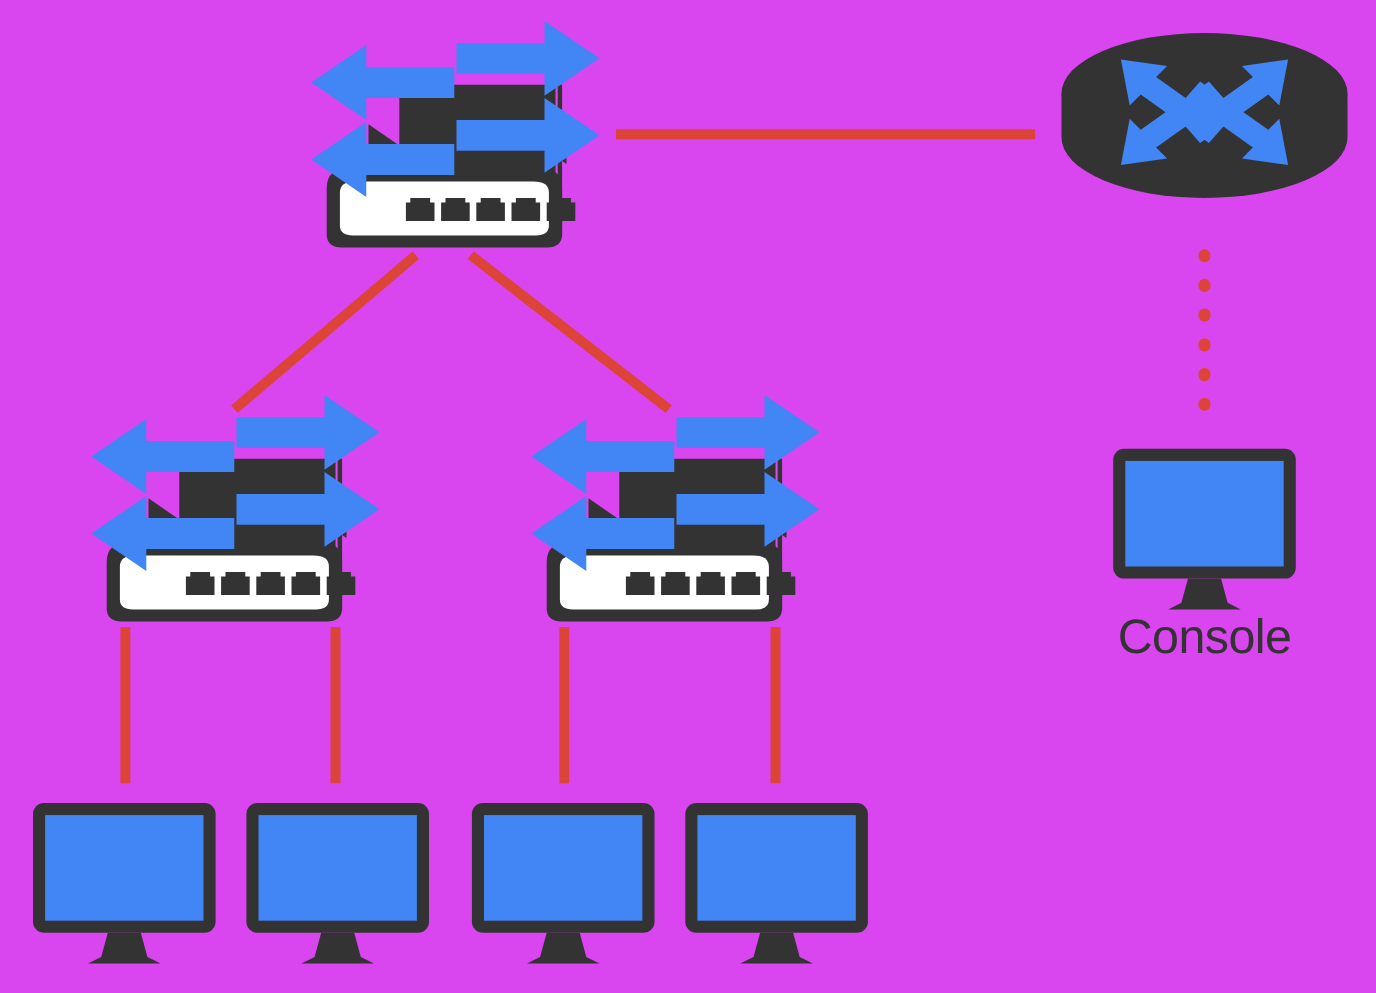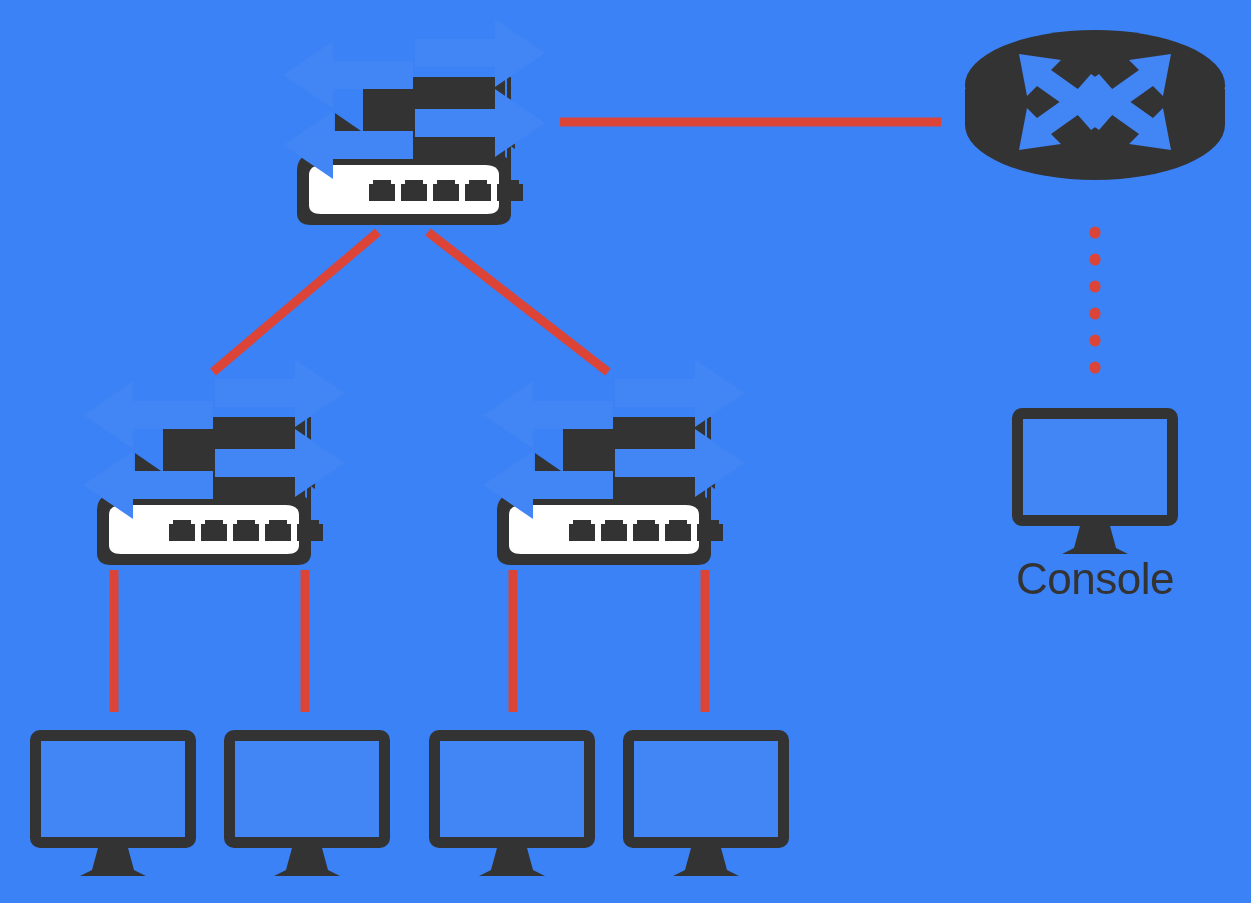--- a/index.html
+++ b/index.html
@@ -8,21 +8,21 @@
     padding: 0;
     background: #ffffff;
   }
   body {
     font-family: "Liberation Sans", sans-serif;
   }
   #diagram-canvas {
     position: relative;
     width: 1251px;
     height: 903px;
-    background: #3b82f6;
+    background: #d946ef;
     overflow: hidden;
   }
   #diagram-svg {
     position: absolute;
     left: 0;
     top: 0;
     width: 1251px;
     height: 903px;
   }
   .node-label {

